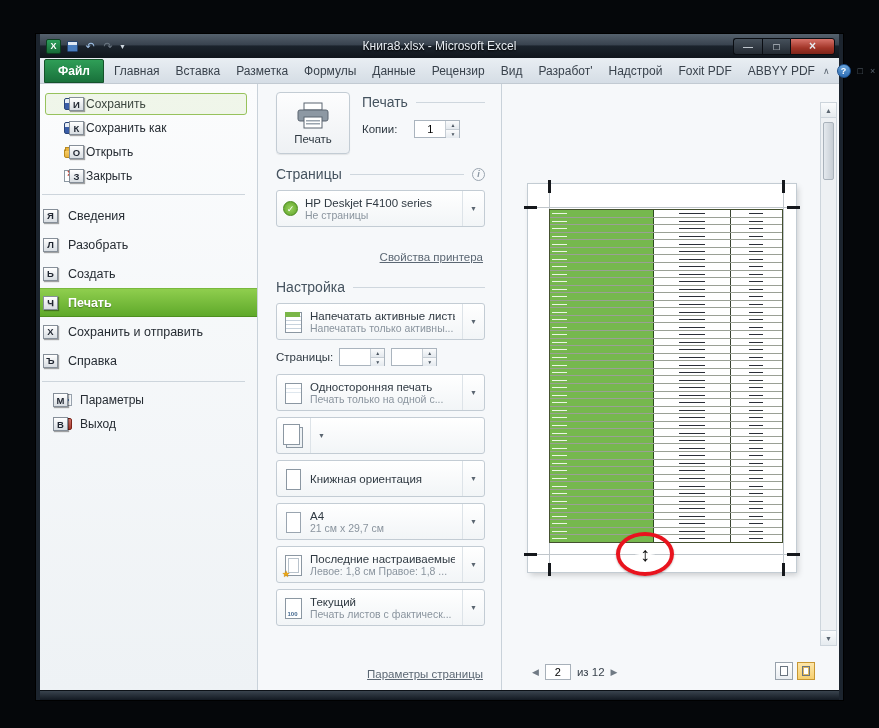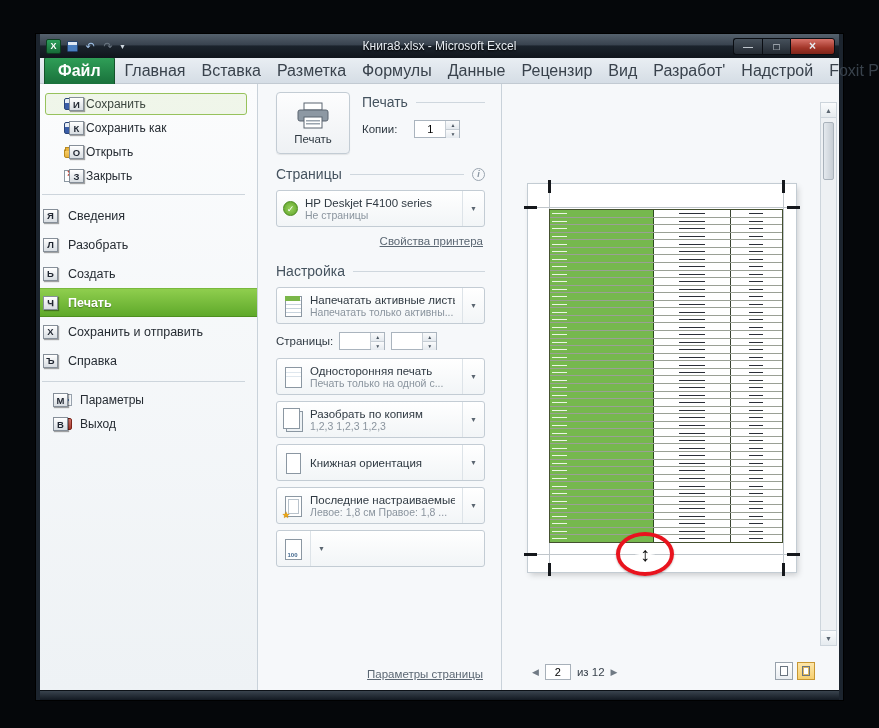--- a/index.html
+++ b/index.html
@@ -29,21 +29,21 @@
     color:#e6ecf2; border:1px solid #0a0d12; background:linear-gradient(#46505b,#232a32);
     border-right-width:0; }
   .wbtn.min { width:29px; border-radius:3px 0 0 3px; }
   .wbtn.max { width:28px; }
   .wbtn.close { width:45px; border-radius:0 3px 3px 0; border-right-width:1px;
     background:linear-gradient(#d8736a,#a23528 60%,#7e241a); font-size:12px; font-weight:bold; }
 
   
   .tabrow { height:26px; flex:0 0 26px; display:flex; align-items:center; padding-left:4px;
     background:linear-gradient(#e9eef3,#d5dde5); border-bottom:1px solid #c2cad2; }
-  .tab { padding:4px 8px; font-size:16px; color:#39424c; white-space:nowrap; cursor:pointer; }
+  .tab { padding:4px 8px; font-size:12px; color:#39424c; white-space:nowrap; cursor:pointer; }
   .tab.file { background:linear-gradient(#2f9e57,#19713b); color:#fff; font-weight:bold;
     border:1px solid #14532b; border-radius:2px 2px 0 0; padding:4px 13px; margin-right:2px; }
   .ribbon-right { margin-left:auto; display:flex; align-items:center; gap:7px; padding-right:8px; }
   .rr-glyph { font-size:9px; color:#5a6570; }
   .help-btn { width:14px; height:14px; border-radius:50%; display:flex; align-items:center; justify-content:center;
     background:linear-gradient(#6aa6dd,#2f6db3); color:#fff; font-size:9px; font-weight:bold; border:1px solid #1d4f8c; }
 
   
   .backstage { flex:1; display:flex; overflow:hidden; background:#f6f8fa; }
 
@@ -122,21 +122,21 @@
   .i-duplex::before { background:linear-gradient(#fff 0 4px,#dfe7ee 4px 5px,#fff 5px 8px,#dfe7ee 8px 9px,#fff 9px); }
   .i-collate::before { box-shadow:3px 3px 0 -1px #eef2f5,3px 3px 0 0 #8b97a2; left:0; top:0; }
   .i-portrait::before { left:3px; width:13px; }
   .i-paper::before { left:3px; width:13px; border-color:#9aa5b0; }
   .i-margins::before { box-shadow:inset 0 0 0 2px #fff, inset 0 0 0 3px #b9c3cc; }
   .i-margins::after { content:"★"; position:absolute; left:-1px; bottom:-2px; font-size:9px; color:#eda715;
     text-shadow:0 0 1px #8a5c00; }
   .i-scale::after { content:"100"; position:absolute; left:2px; bottom:3px; width:15px; text-align:center;
     font-size:6px; font-weight:bold; color:#44698f; }
   .mid-link { font-size:11.5px; color:#5b6773; text-decoration:underline; text-align:right;
-    margin:2px 2px 8px 0; cursor:pointer; }
+    margin:18px 2px 8px 0; cursor:pointer; }
   .mid-link.bottom { margin-top:auto; margin-bottom:2px; }
   .pages-row { display:flex; align-items:center; gap:6px; margin:2px 0 8px; font-size:11.5px; color:#2f3942; }
 
   
   .preview { flex:1; position:relative; overflow:hidden; }
   .page-wrap { position:absolute; left:26px; top:100px; width:268px; height:388px; background:#fff;
     box-shadow:0 0 0 1px #c3ccd3, 2px 3px 6px rgba(0,0,0,.18); }
   .mline { position:absolute; background:#c0c6cb; }
   .mline.v1 { left:21px; top:0; bottom:0; width:1px; }
   .mline.v2 { left:255px; top:0; bottom:0; width:1px; }
@@ -374,44 +374,52 @@
       <div class="dd">
           <span class="ddi i-duplex"></span>
           <span class="txt">
             <span class="t1">Односторонняя печать</span>
             <span class="t2">Печать только на одной с...</span>
           </span>
           <span class="car">▼</span>
         </div>
         <div class="dd">
           <span class="ddi i-collate"></span>
-          <span class="txt">
-            <span class="t1">Разобрать по копиям</span>
-            <span class="t2">1,2,3    1,2,3    1,2,3</span>
-          </span>
           <span class="car">▼</span>
         </div>
         <div class="dd">
           <span class="ddi i-portrait"></span>
           <span class="txt">
             <span class="t1">Книжная ориентация</span>
 
+          </span>
+          <span class="car">▼</span>
+        </div>
+        <div class="dd">
+          <span class="ddi i-paper"></span>
+          <span class="txt">
+            <span class="t1">A4</span>
+            <span class="t2">21 см x 29,7 см</span>
           </span>
           <span class="car">▼</span>
         </div>
         <div class="dd">
           <span class="ddi i-margins"></span>
           <span class="txt">
             <span class="t1">Последние настраиваемые ...</span>
             <span class="t2">Левое: 1,8 см  Правое: 1,8 ...</span>
           </span>
           <span class="car">▼</span>
         </div>
         <div class="dd">
           <span class="ddi i-scale"></span>
+          <span class="txt">
+            <span class="t1">Текущий</span>
+            <span class="t2">Печать листов с фактическ...</span>
+          </span>
           <span class="car">▼</span>
         </div>
 
       <div class="mid-link bottom">Параметры страницы</div>
     </div>
 
     <div class="preview">
       <div class="page-wrap">
         <div class="mline v1"></div>
         <div class="mline v2"></div>

